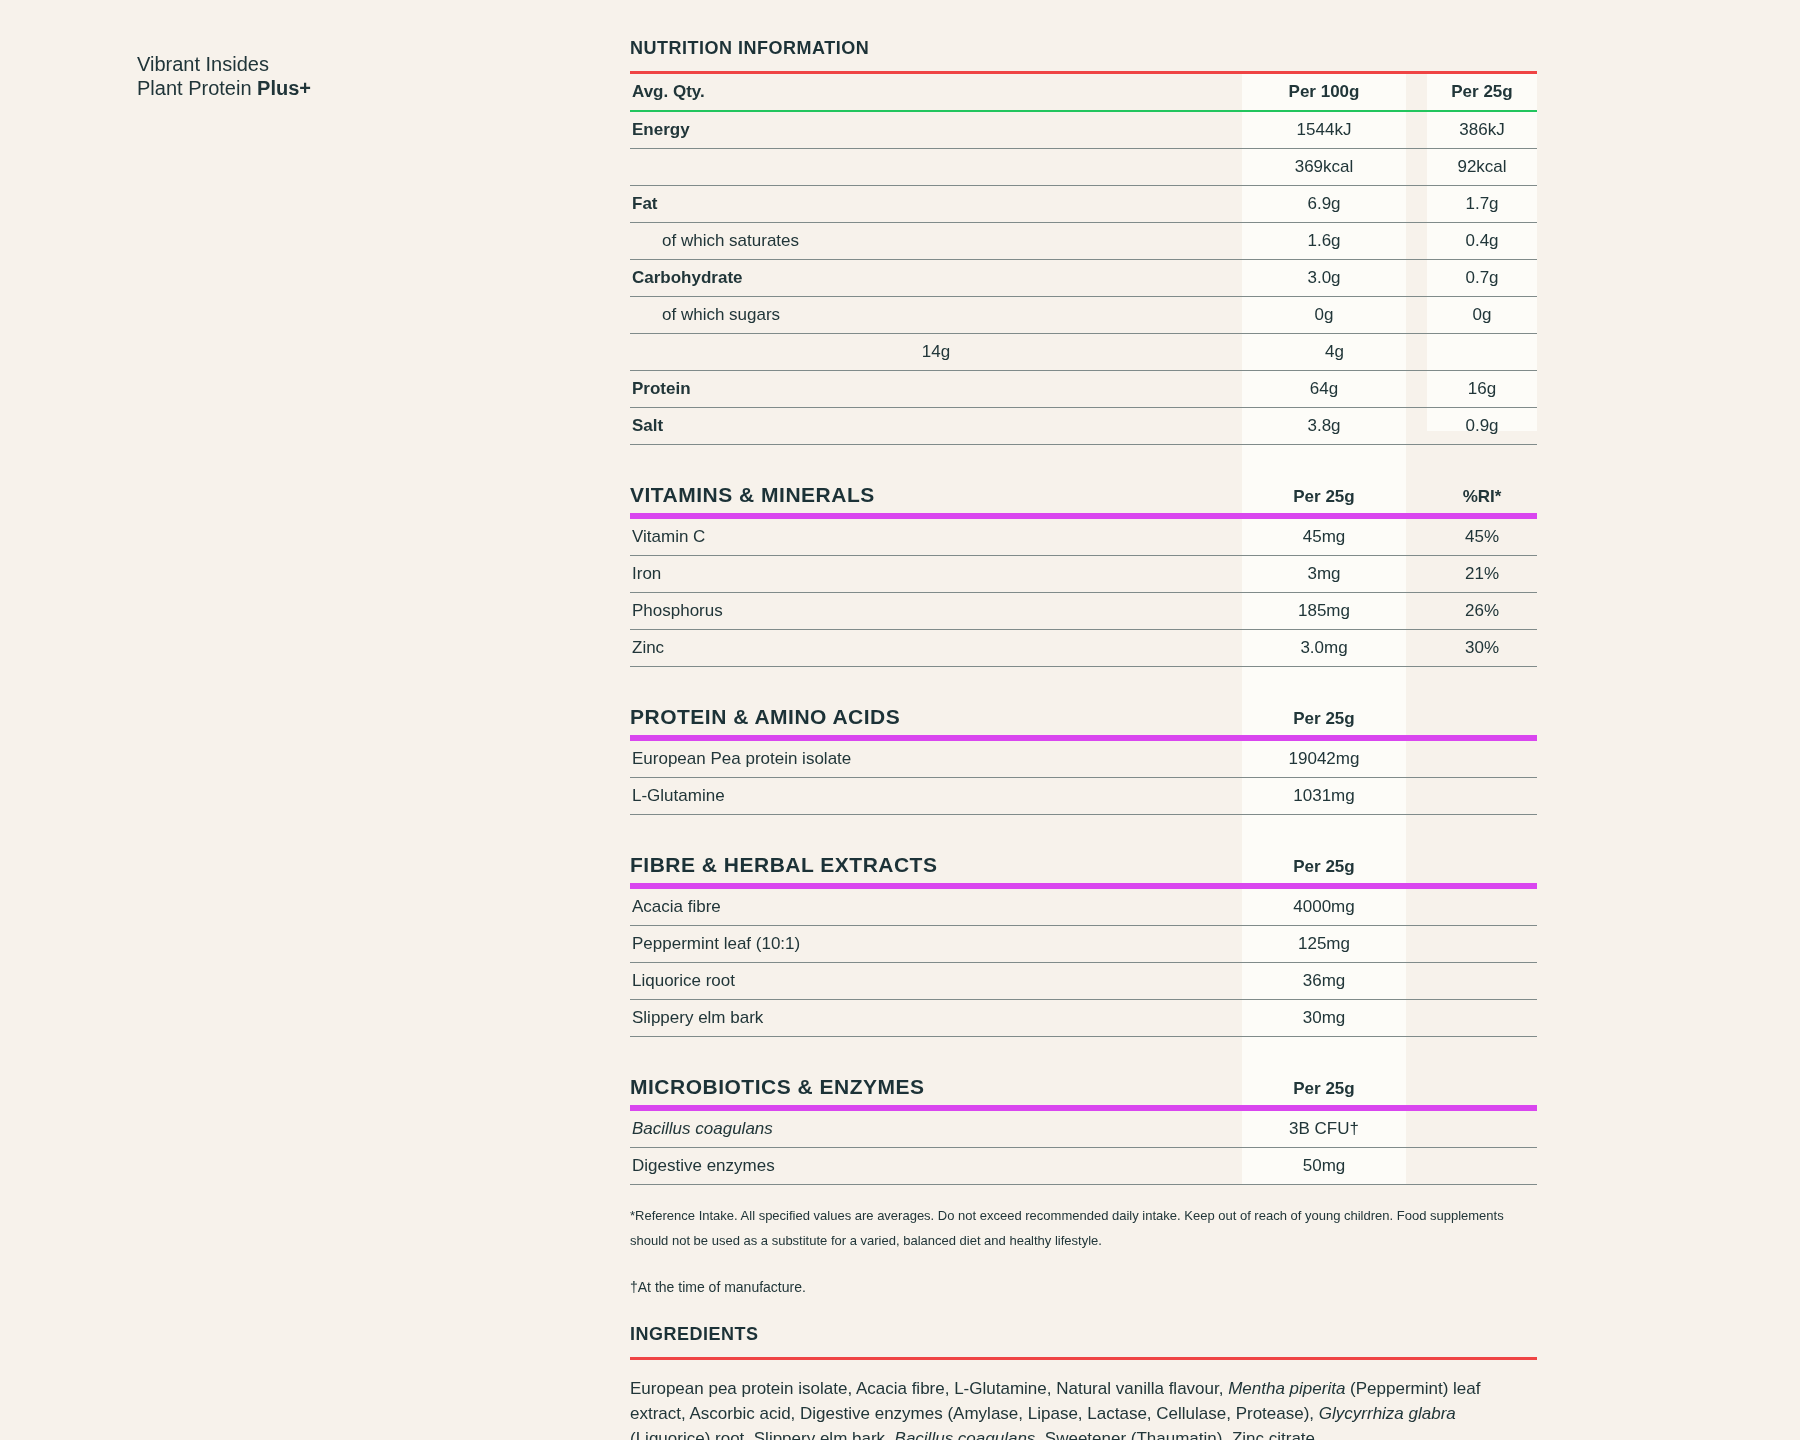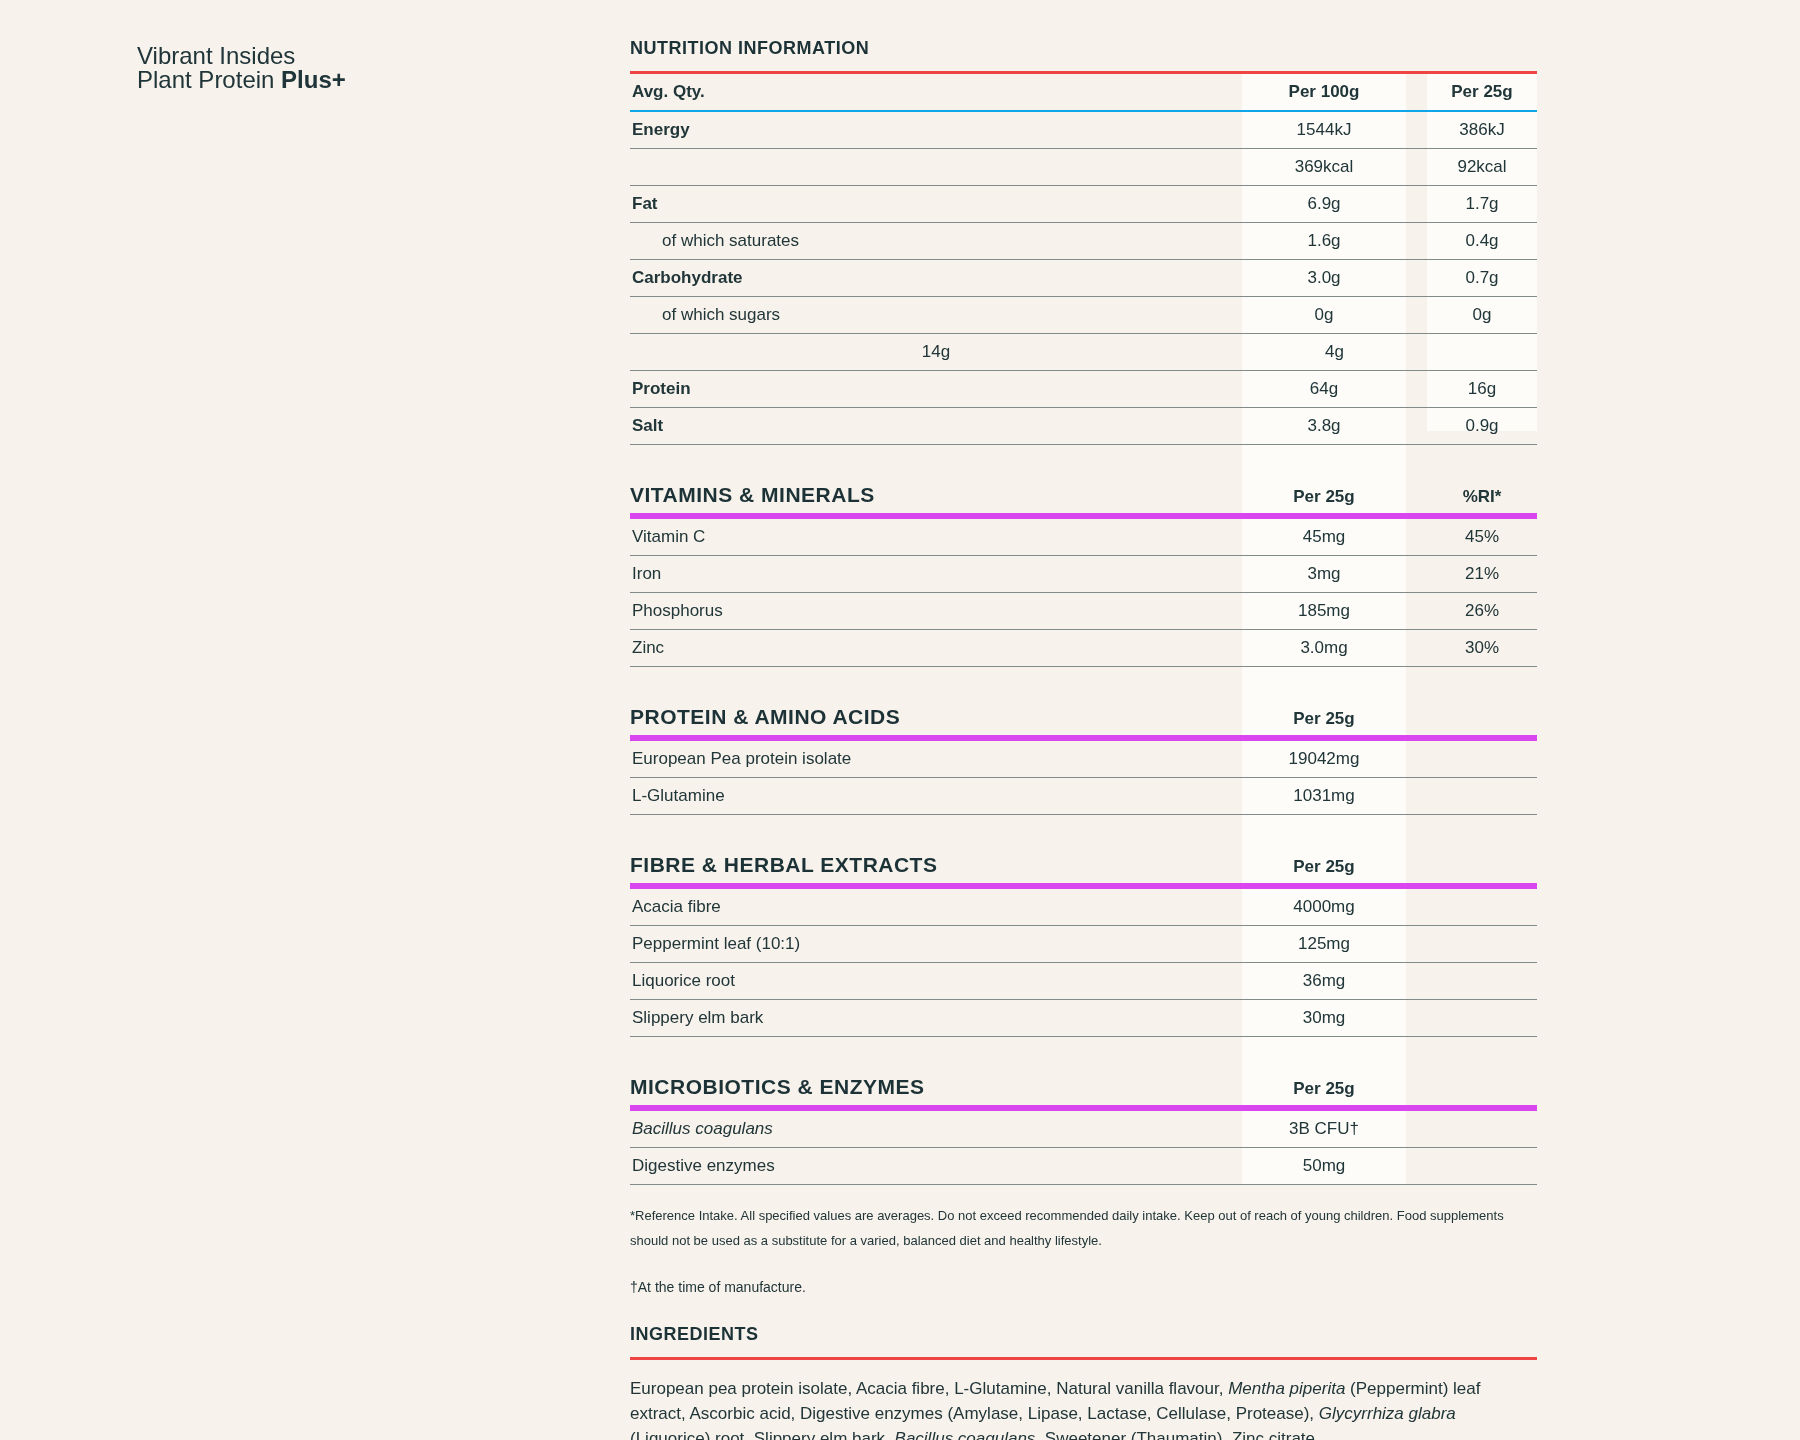--- a/index.html
+++ b/index.html
@@ -5,41 +5,41 @@
   html,body{margin:0;padding:0;}
   body{
     background:#F7F2EB;
     font-family:"Liberation Sans", sans-serif;
     color:#213639;
     -webkit-font-smoothing:antialiased;
   }
   .page{position:relative;width:1800px;height:1440px;background:#F7F2EB;overflow:hidden;}
 
   
-  .brand{position:absolute;left:137px;top:44px;font-size:24px;line-height:24px;color:#203539;}
+  .brand{position:absolute;left:137px;top:52px;font-size:20px;line-height:24px;color:#203539;}
   .brand .bold{font-weight:bold;}
 
   
   .main{position:absolute;left:630px;top:38px;width:907px;}
 
   .tables-wrap{position:relative;}
   .strip{position:absolute;background:#FDFCF8;z-index:0;}
   .strip-a{left:612px;width:164px;top:33px;bottom:0;}
   .strip-b{left:797px;width:110px;top:33px;height:360px;}
 
   .sec{position:relative;z-index:1;}
   .sec-gap{margin-top:24px;}
 
   .big-title{
     font-size:18px;font-weight:bold;letter-spacing:0.5px;color:#1C3237;
     padding-bottom:9px;border-bottom:3px solid #ef4444;height:24px;box-sizing:content-box;
   }
 
   .grid-row{display:grid;grid-template-columns:612px 164px 131px;align-items:center;}
-  .hdr-row{height:36px;border-bottom:2px solid #0ea5e9;font-weight:bold;font-size:17px;}
+  .hdr-row{height:36px;border-bottom:2px solid #22c55e;font-weight:bold;font-size:17px;}
   .title-row{height:50px;align-items:end;border-bottom:6px solid #d946ef;padding-bottom:6px;box-sizing:border-box;}
   .title-row .sec-title{font-size:21px;font-weight:bold;letter-spacing:0.5px;color:#1C3237;}
   .title-row .colhead{font-weight:bold;font-size:17px;}
 
   .row{height:36px;border-bottom:1.5px solid #808B8A;font-size:17px;}
   .lbl{padding-left:2px;}
   .lbl.b{font-weight:bold;}
   .lbl.ind{padding-left:32px;}
   .lbl.it{font-style:italic;}
   .va{text-align:center;}

